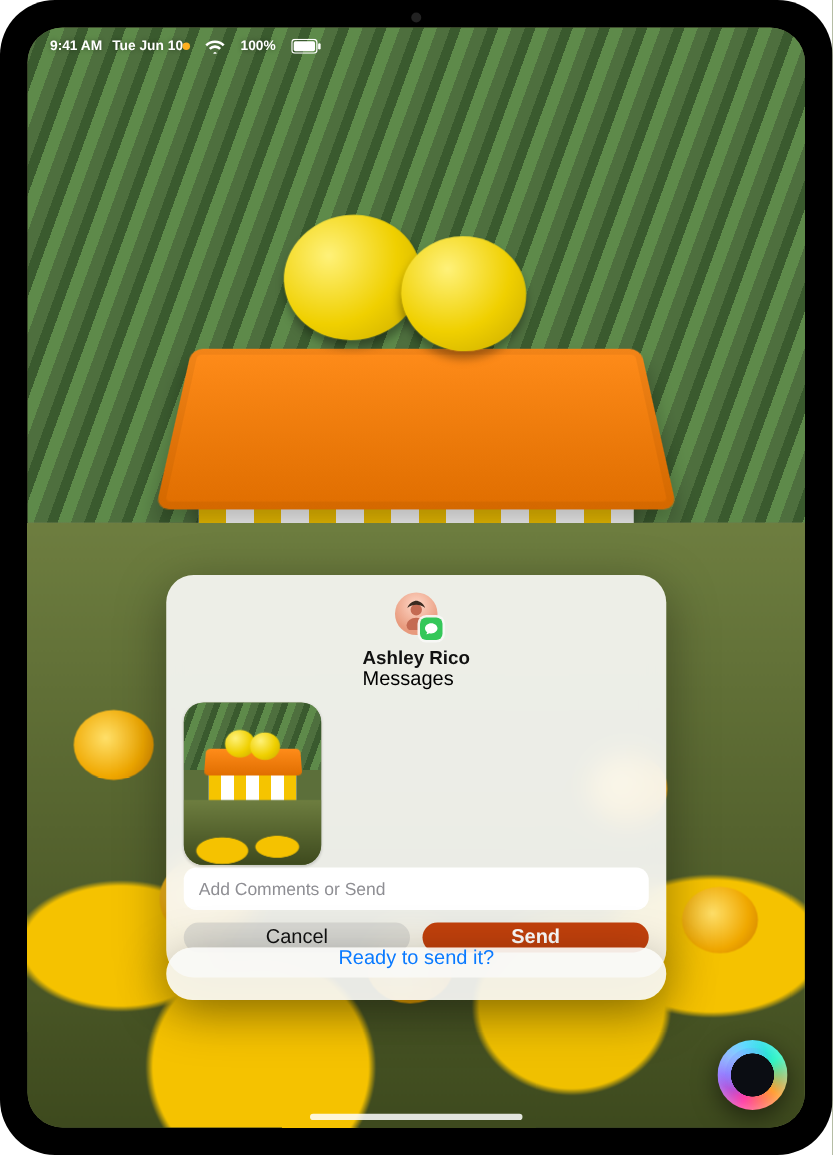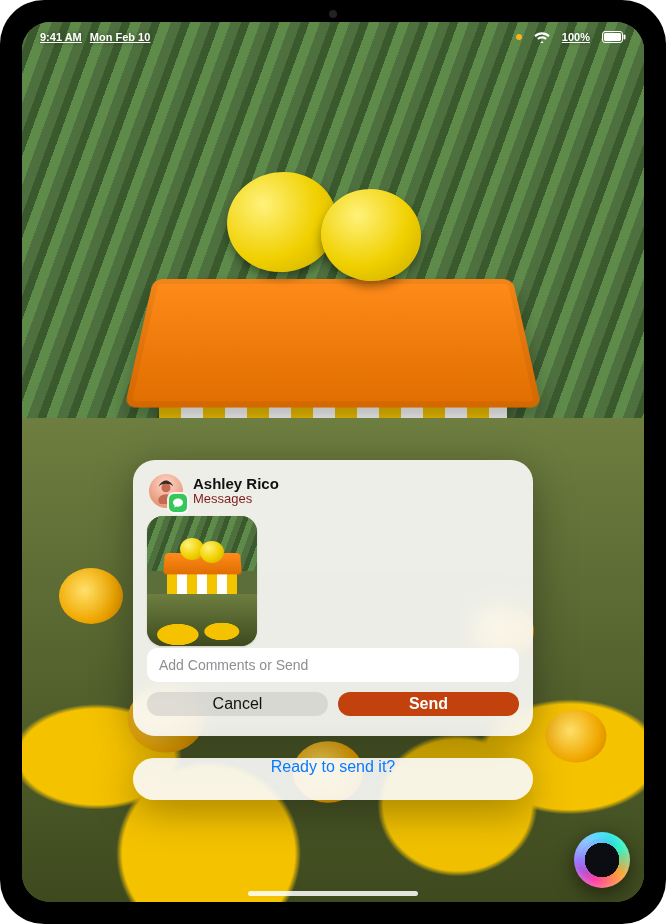--- a/index.html
+++ b/index.html
@@ -70,58 +70,57 @@
   }
   .bg .poppy.p1 { left: 6%; top: 62%; }
   .bg .poppy.p2 { left: 18%; top: 76%; transform: scale(1.2); }
   .bg .poppy.p3 { left: 72%; top: 66%; }
   .bg .poppy.p4 { left: 84%; top: 78%; transform: scale(0.95); }
   .bg .poppy.p5 { left: 44%; top: 82%; transform: scale(1.1); }
 
   
   .statusbar {
     position: absolute; top: 6px; left: 0; right: 0; height: 18px;
-    display: flex; justify-content: space-between; align-items: center;
+    display: flex; justify-content: flex-start; align-items: center;
     padding: 0 18px; color: #fff; font-size: 11px; font-weight: 600;
     text-shadow: 0 0 4px rgba(0,0,0,0.4);
-    text-decoration: underline;
   }
   .statusbar .left { display: flex; gap: 8px; align-items: baseline; }
   .statusbar .right { display: flex; gap: 12px; align-items: center; }
   .wifi svg, .battery svg { display: block; }
   .dot { width: 6px; height: 6px; border-radius: 50%; background: #ffb020; }
 
   
   .share-card {
     position: absolute; left: 50%; transform: translateX(-50%);
     top: 438px; width: 400px;
     background: rgba(248,248,246,0.92);
     backdrop-filter: blur(10px);
     border-radius: 22px;
     padding: 12px 12px 12px 12px;
     box-shadow: 0 10px 40px rgba(0,0,0,0.35);
   }
-  .share-header { display: flex; align-items: center; gap: 10px; padding: 2px 4px 8px; }
+  .share-header { display: flex; align-items: center; gap: 10px; padding: 2px 4px 8px; flex-direction: column; }
   .avatar-wrap { position: relative; width: 34px; height: 34px; }
   .avatar {
     width: 34px; height: 34px; border-radius: 50%;
     background: radial-gradient(circle at 50% 30%, #ffd8c8, #e89a7d 70%);
     display: flex; align-items: center; justify-content: center; overflow: hidden;
   }
   .avatar svg { width: 26px; height: 26px; }
   .app-badge {
     position: absolute; right: -4px; bottom: -4px;
     width: 18px; height: 18px; border-radius: 5px; background: #34c759;
     display: flex; align-items: center; justify-content: center;
     box-shadow: 0 0 0 2px rgba(248,248,246,0.92);
   }
   .app-badge svg { width: 12px; height: 12px; fill: #fff; }
   .share-header .titles { display: flex; flex-direction: column; line-height: 1.15; }
   .contact-name { font-size: 15px; font-weight: 600; color: #111; }
-  .app-sub { font-size: 13px; color: #7f1d1d; }
+  .app-sub { font-size: 16px; color: #000000; }
 
   .share-body { padding: 0 2px 8px; }
   .thumb {
     width: 110px; height: 130px; border-radius: 16px; overflow: hidden;
     position: relative; background: #5c6f3a;
     box-shadow: 0 1px 2px rgba(0,0,0,0.15);
   }
   .thumb .t-succ { position:absolute; inset:0; height:42%;
     background: repeating-linear-gradient(110deg, #4e6f3e 0 6px, #3a5a2e 6px 11px, #5e8a4a 11px 17px);
   }
@@ -201,21 +200,21 @@
       <div class="poppy p1"></div>
       <div class="poppy p2"></div>
       <div class="poppy p3"></div>
       <div class="poppy p4"></div>
       <div class="poppy p5"></div>
     </div>
 
     <div class="statusbar">
       <div class="left">
         <span>9:41 AM</span>
-        <span>Mon Feb 10</span>
+        <span>Tue Jun 10</span>
       </div>
       <div class="right">
         <span class="dot"></span>
         <span class="wifi">
           <svg width="16" height="12" viewBox="0 0 16 12">
               <path d="M8 10.5a1.3 1.3 0 100 2.6 1.3 1.3 0 000-2.6zM3.1 7.3a7 7 0 019.8 0l-1.5 1.5a4.9 4.9 0 00-6.9 0zM.3 4.5a11 11 0 0115.4 0l-1.5 1.5a9 9 0 00-12.5 0z" fill="#fff"></path>
             </svg>
         </span>
         <span>100%</span>
         <span class="battery">

